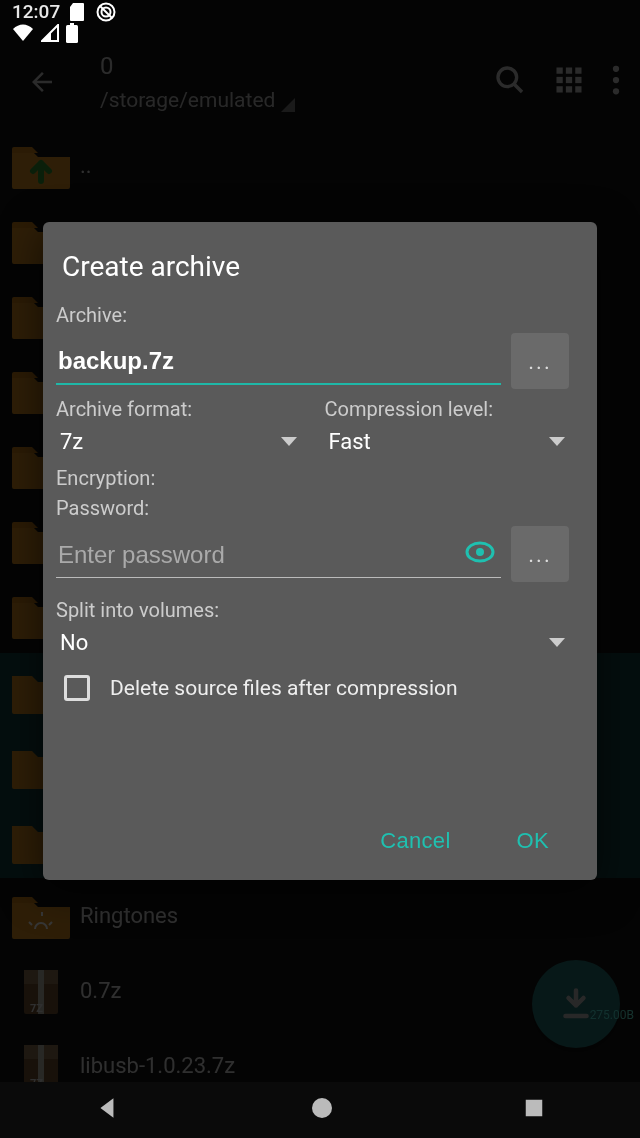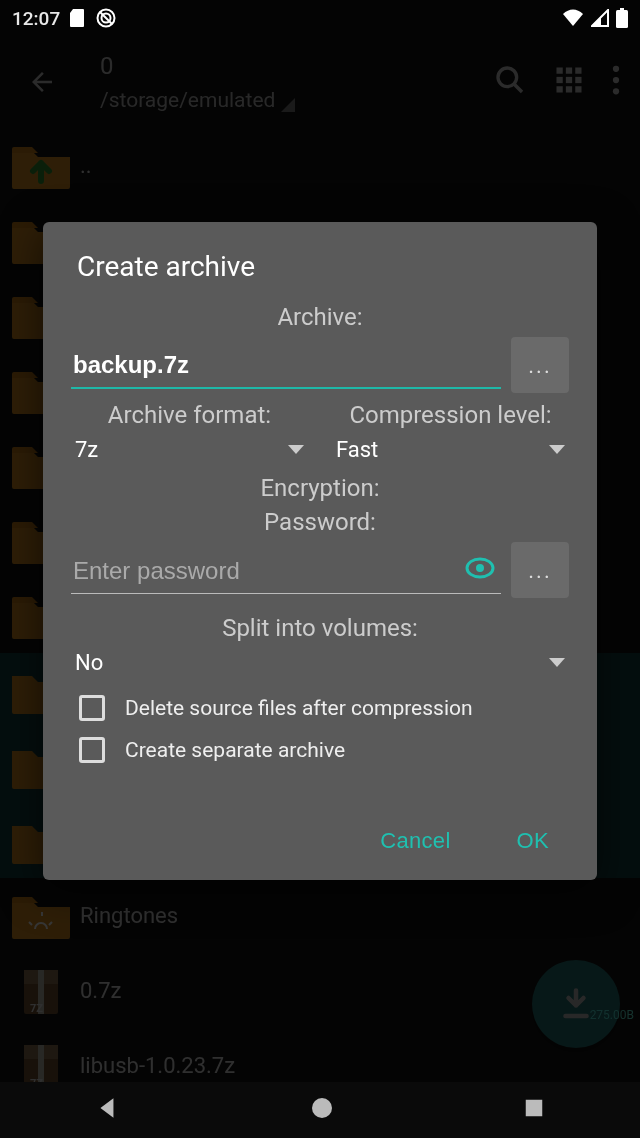--- a/index.html
+++ b/index.html
@@ -1,20 +1,20 @@
 <!DOCTYPE html>
 <html><head>
 <meta charset="utf-8">
 <style>
   * { box-sizing: border-box; margin: 0; padding: 0; }
   html, body { width: 640px; height: 1138px; overflow: hidden; font-family: Roboto, Arial, sans-serif; background: #0a0a0a; color: #e8e8e8; }
   .screen { width: 640px; height: 1138px; position: relative; background: #0a0a0a; }
 
   
-  .statusbar { height: 36px; display: flex; align-items: center; justify-content: space-between; padding: 12px 12px; font-size: 19px; font-weight: 500; }
+  .statusbar { height: 36px; display: flex; justify-content: space-between; padding: 0 12px; font-size: 19px; font-weight: 500; flex-direction: column; }
   .statusbar .left { display: flex; align-items: center; gap: 10px; }
   .statusbar .right { display: flex; align-items: center; gap: 7px; }
   .ico { display: inline-flex; align-items: center; justify-content: center; }
 
   
   .appbar { height: 92px; display: flex; align-items: center; padding: 0 8px 0 20px; }
   .appbar .back { width: 44px; display: flex; align-items: center; justify-content: center; }
   .appbar .path { flex: 1; display: flex; flex-direction: column; padding-left: 36px; }
   .appbar .path .size { font-size: 24px; color: #ccc; }
   .appbar .path .dir { font-size: 21px; color: #bbb; margin-top: 4px; }
@@ -35,23 +35,23 @@
   
   .fab { position: absolute; right: 20px; bottom: 90px; width: 88px; height: 88px; border-radius: 50%; background: #1b6a6a; display: flex; align-items: center; justify-content: center; box-shadow: 0 4px 12px rgba(0,0,0,0.5); }
 
   
   .navbar { position: absolute; bottom: 0; left: 0; right: 0; height: 56px; display: flex; align-items: center; justify-content: space-around; background: #0a0a0a; }
 
   
   .scrim { position: absolute; inset: 0; background: rgba(0,0,0,0.55); }
 
   
-  .dialog { position: absolute; left: 43px; top: 222px; width: 554px; height: 658px; background: #5a5a5a; border-radius: 6px; padding: 28px 28px 18px 28px; display: flex; flex-direction: column; box-shadow: 0 10px 40px rgba(0,0,0,0.6); }
+  .dialog { position: absolute; left: 43px; top: 222px; width: 554px; height: 658px; background: #5a5a5a; border-radius: 6px; padding: 28px 28px 18px 13px; display: flex; flex-direction: column; box-shadow: 0 10px 40px rgba(0,0,0,0.6); }
   .dialog h1 { font-size: 28px; font-weight: 400; color: #fff; margin-bottom: 14px; padding-left: 6px;}
-  .lbl { font-size: 24px; color: #ccc; margin-top: 6px; text-align: center; }
+  .lbl { font-size: 20px; color: #ccc; margin-top: 6px; }
   .fld-row { display: flex; align-items: center; gap: 10px; margin-top: 6px; }
   .txtfield { flex: 1; background: transparent; border: none; border-bottom: 2px solid #1fb8a8; color: #fff; font-size: 24px; font-weight: 600; padding: 10px 2px 8px 2px; outline: none; }
   .txtfield.pw { font-weight: 400; border-bottom: 1.5px solid #bbb; }
   .txtfield::placeholder { color: #aaa; font-weight: 400; }
   .sqbtn { width: 58px; height: 56px; background: #6a6a6a; border-radius: 4px; display: flex; align-items: center; justify-content: center; color: #ddd; font-size: 22px; letter-spacing: 2px; }
 
   .two { display: flex; gap: 24px; margin-top: 2px; }
   .two .col { flex: 1; display: flex; flex-direction: column; }
   .sel-row { display: flex; align-items: center; justify-content: space-between; color: #fff; font-size: 22px; padding: 8px 4px 4px 4px; }
   .sel-row .chev { width: 0; height: 0; border-left: 8px solid transparent; border-right: 8px solid transparent; border-top: 9px solid #ccc; }
@@ -365,24 +365,20 @@
     <span class="lbl" style="margin-top:16px">Split into volumes:</span>
     <div class="sel-row">
       <span>No</span>
       <span class="chev"></span>
     </div>
 
     <div class="chkrow">
       <span class="chkbox"></span>
       <span class="chklabel">Delete source files after compression</span>
     </div>
-    <div class="chkrow">
-      <span class="chkbox"></span>
-      <span class="chklabel">Create separate archive</span>
-    </div>
 
     <div class="dlg-actions">
       <button>Cancel</button>
       <button>OK</button>
     </div>
   </div>
 
   <div class="navbar">
     <span><svg width="26" height="26" viewBox="0 0 24 24">
           <path d="M17 3v18L5 12 17 3z" fill="#bbb"></path>

